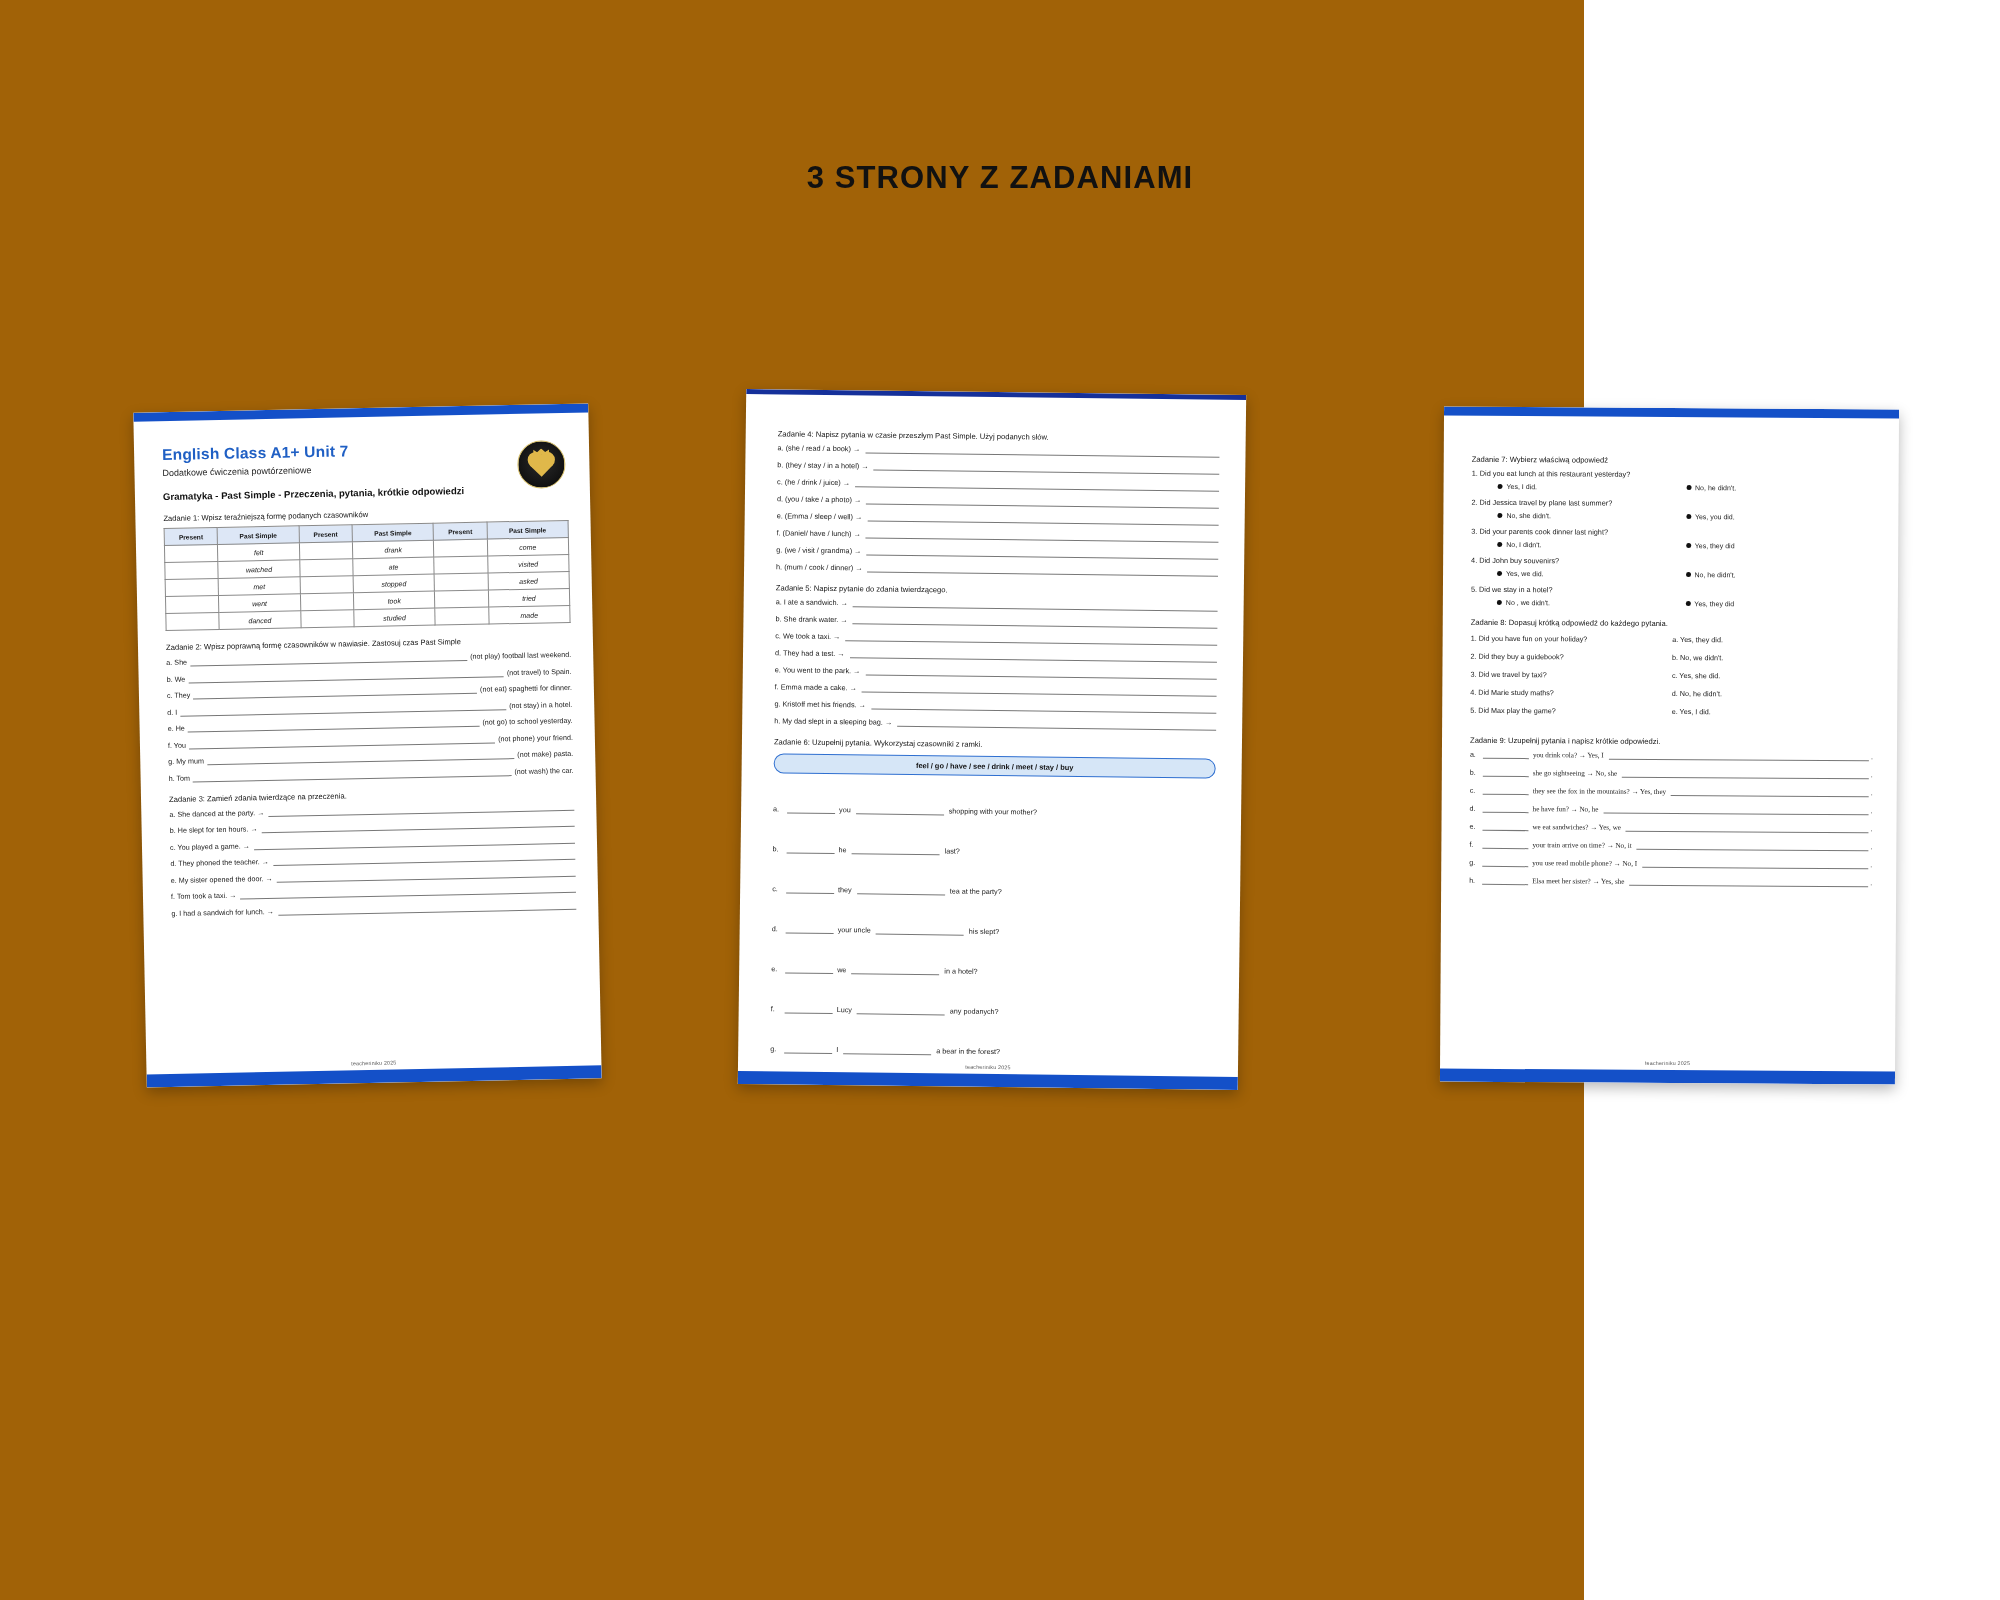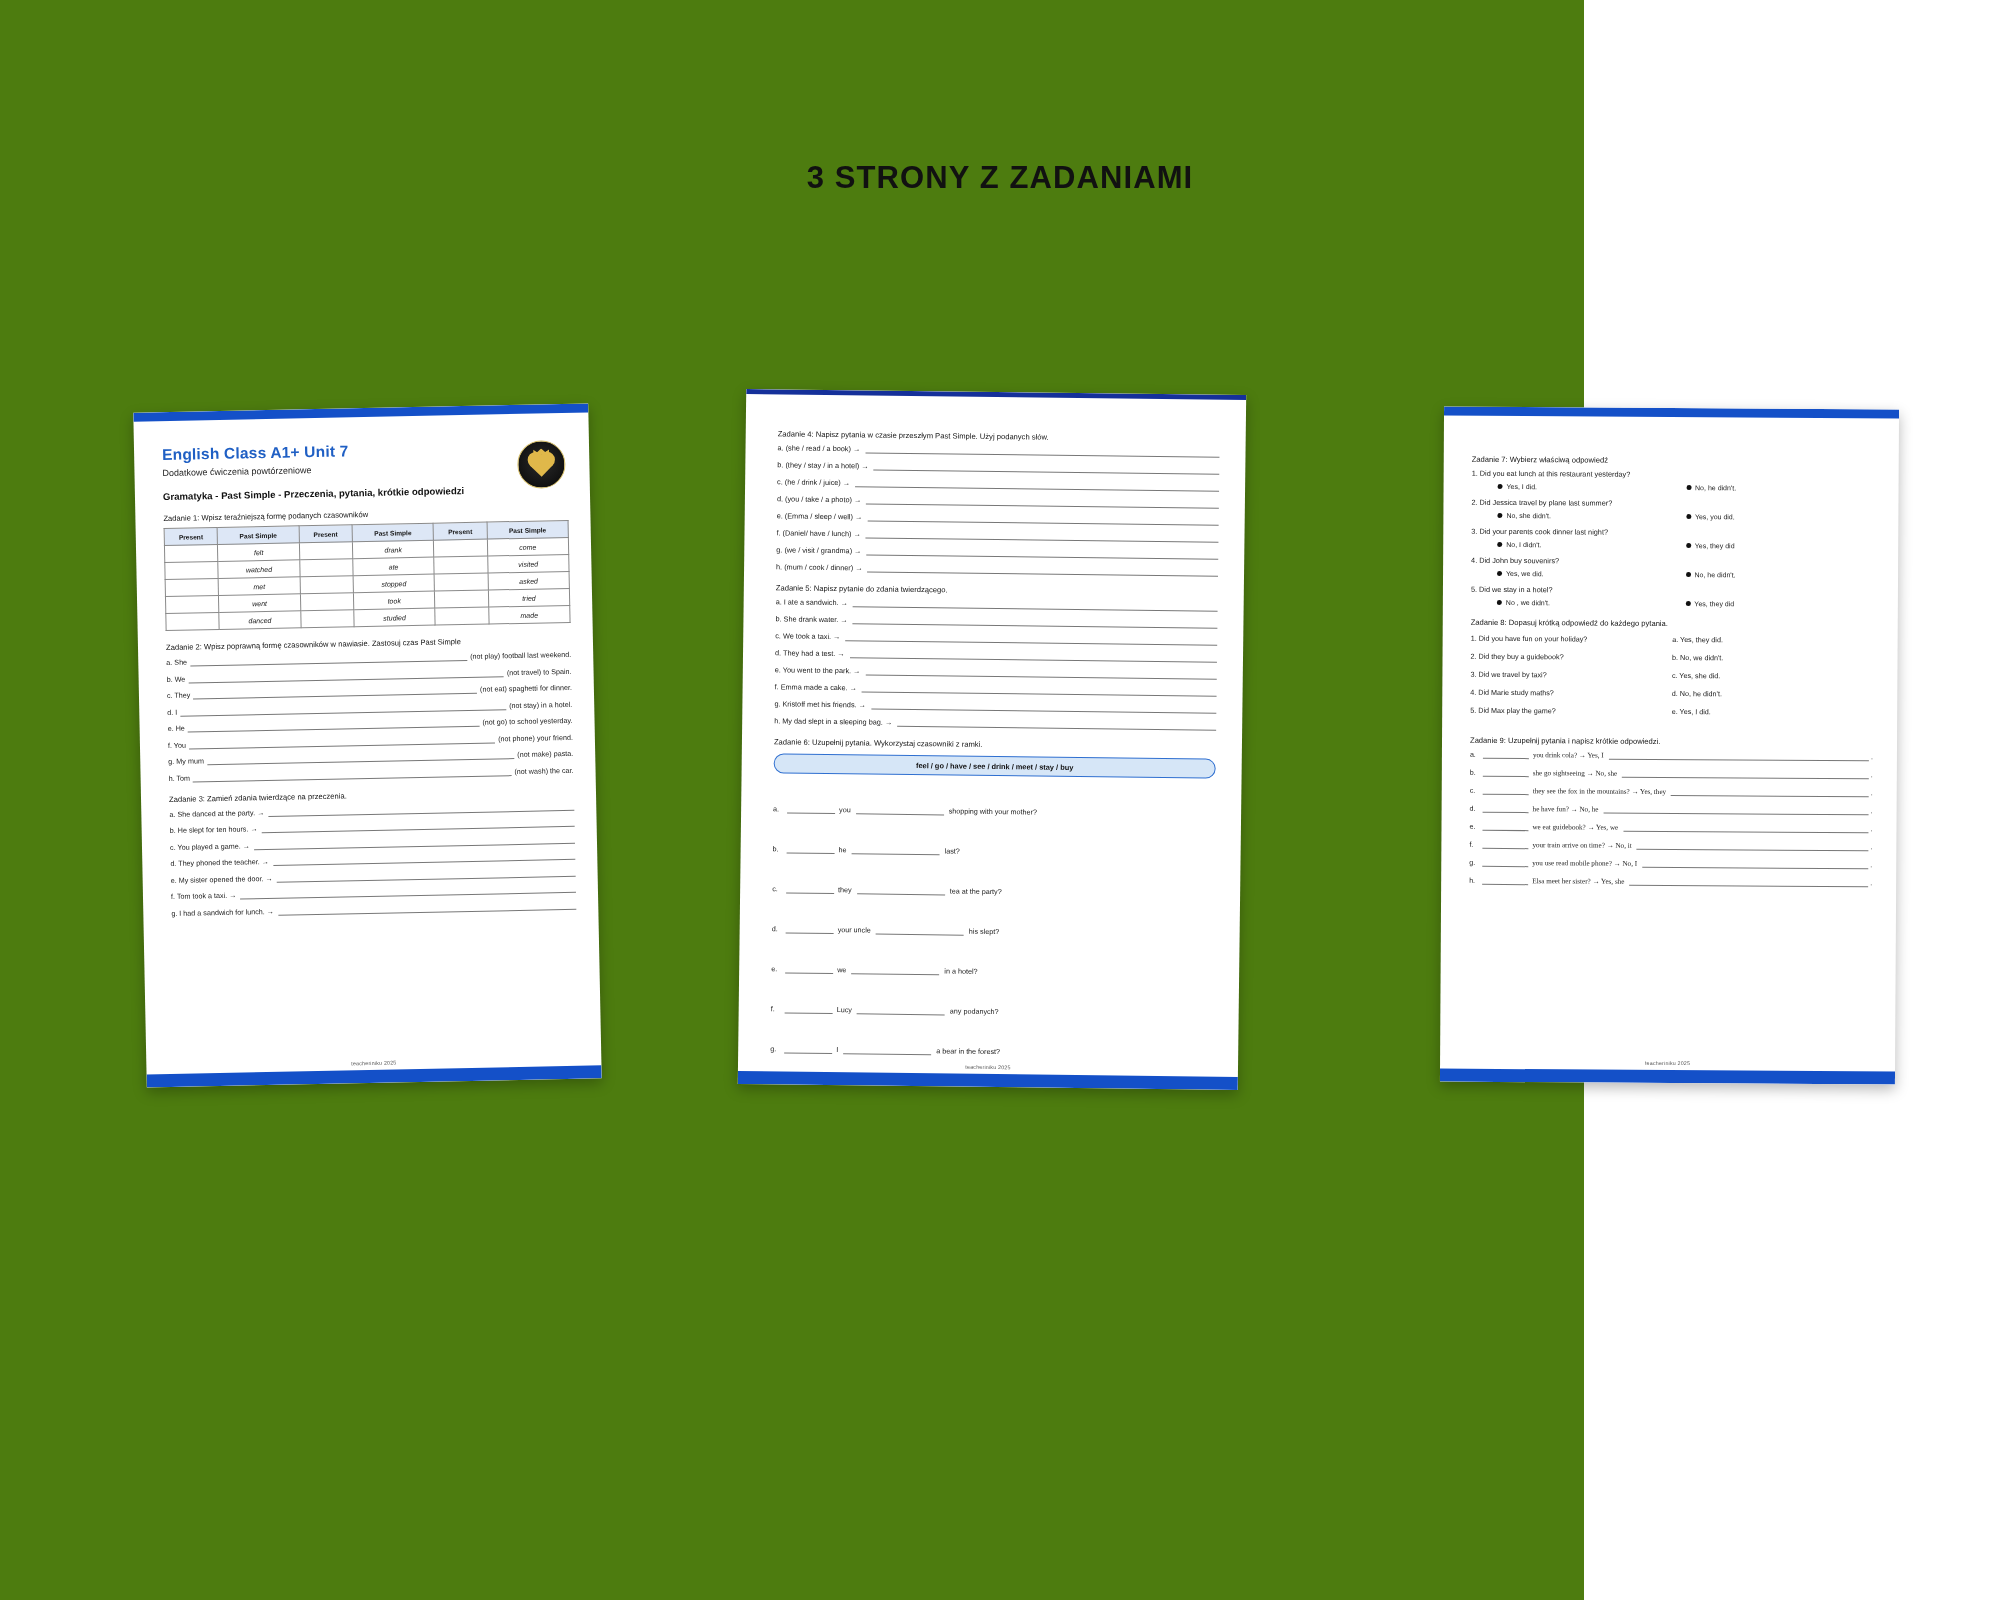--- a/index.html
+++ b/index.html
@@ -8,21 +8,21 @@
     background: #ffffff;
     width: 2000px;
     height: 1600px;
     overflow: hidden;
     font-family: "Liberation Sans", sans-serif;
   }
   .stage {
     position: relative;
     width: 1584px;
     height: 1600px;
-    background: #4d7c0f;
+    background: #a16207;
   }
   .page-heading {
     position: absolute;
     top: 160px;
     left: 0;
     width: 2000px;
     text-align: center;
     font-size: 31px;
     font-weight: bold;
     letter-spacing: 1.1px;
@@ -715,21 +715,21 @@
             <div class="s3-gap">
               <span class="idx">d.</span>
               <span class="g"></span>
               <span class="txt">he have fun? → No, he</span>
               <span class="gend"></span>
               <span class="period">.</span>
             </div>
             <div class="s3-gap">
               <span class="idx">e.</span>
               <span class="g"></span>
-              <span class="txt">we eat guidebook? → Yes, we</span>
+              <span class="txt">we eat sandwiches? → Yes, we</span>
               <span class="gend"></span>
               <span class="period">.</span>
             </div>
             <div class="s3-gap">
               <span class="idx">f.</span>
               <span class="g"></span>
               <span class="txt">your train arrive on time? → No, it</span>
               <span class="gend"></span>
               <span class="period">.</span>
             </div>

